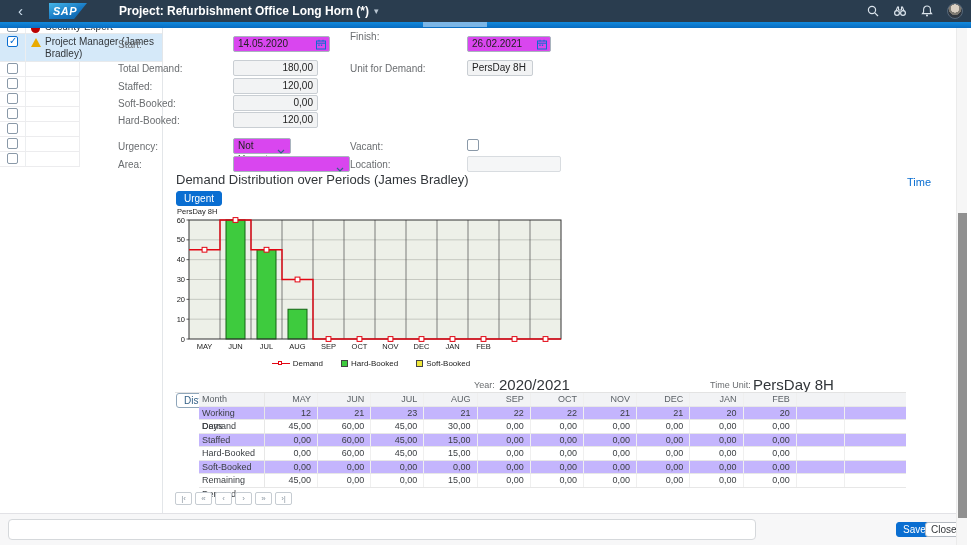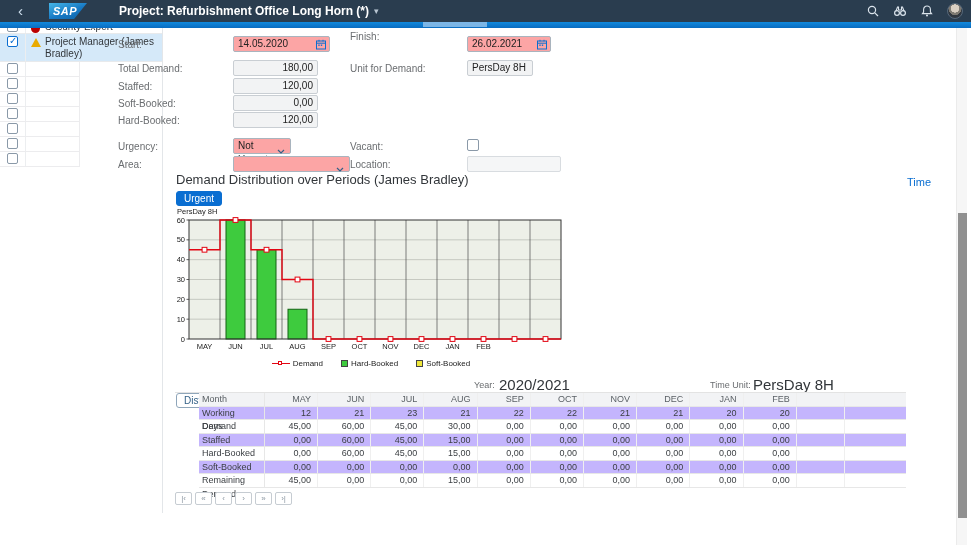--- a/index.html
+++ b/index.html
@@ -38,21 +38,21 @@
   .cb.checked::after { content:"\2713"; position:absolute; left:1px; top:-2px; font-size:10px; color:#0a6ed1; }
   .dot { width:9px; height:9px; border-radius:50%; background:#bb0000; margin-top:1px;}
   .tri { width:0; height:0; border-left:5px solid transparent; border-right:5px solid transparent; border-bottom:9px solid #e9aa00; }
   .srow.partial { height:6px; overflow:hidden; }
   .srow.partial .inner { margin-top:-9px; display:flex; width:100%; }
   .erow { height:15px; width:80px; border-bottom:1px solid #ececee; border-right:1px solid #ececee; display:flex; }
   .erow .cbcell { padding-top:1px; }
 
   
   .lbl { position:absolute; width:112px; font-size:10px; color:#6a6d70; white-space:nowrap; }
-  .inp { position:absolute; height:16px; border:1px solid #a9b4be; border-radius:2px; background:#fca5a5;
+  .inp { position:absolute; height:16px; border:1px solid #a9b4be; border-radius:2px; background:#d946ef;
          font-size:10px; color:#222; line-height:14px; padding:0 4px; cursor:text; }
   .inp.ro { background:#f2f3f4; border-color:#c9ced3; }
   .inp.num { text-align:right; }
   .inp.disabled { background:#f5f6f7; border-color:#d8dce0; cursor:default; }
   .cal { position:absolute; right:3px; top:2px; }
   .chevwrap { position:absolute; right:5px; top:5px; }
   .vcb { position:absolute; width:12px; height:12px; border:1px solid #8a99a8; border-radius:2px; background:#fff; cursor:pointer;}
 
   
   .sec-title { position:absolute; left:176px; top:172px; font-size:13px; color:#32363a; }
@@ -454,17 +454,22 @@
 
   <div class="pager">
       <span class="pbtn">|‹</span>
       <span class="pbtn">«</span>
       <span class="pbtn">‹</span>
       <span class="pbtn">›</span>
       <span class="pbtn">»</span>
       <span class="pbtn">›|</span>
     </div>
 
+  <div class="footer">
+    <div class="msgbox"></div>
+    <span class="btn-save">Save</span>
+    <span class="btn-close">Close</span>
+  </div>
 
   <div class="sbar">
     <div class="sthumb"></div>
   </div>
 </div>
 
 </body></html>

